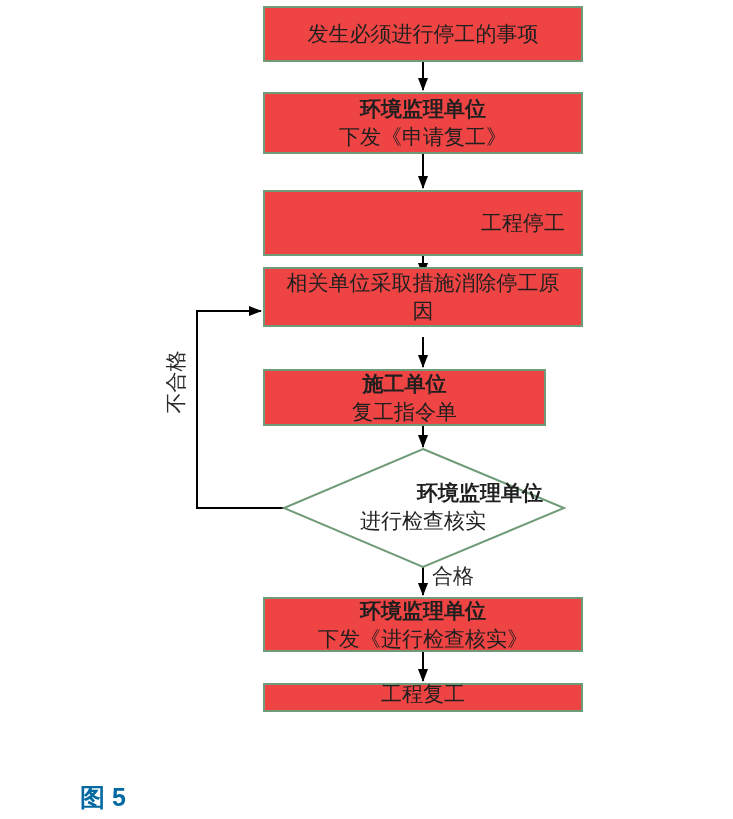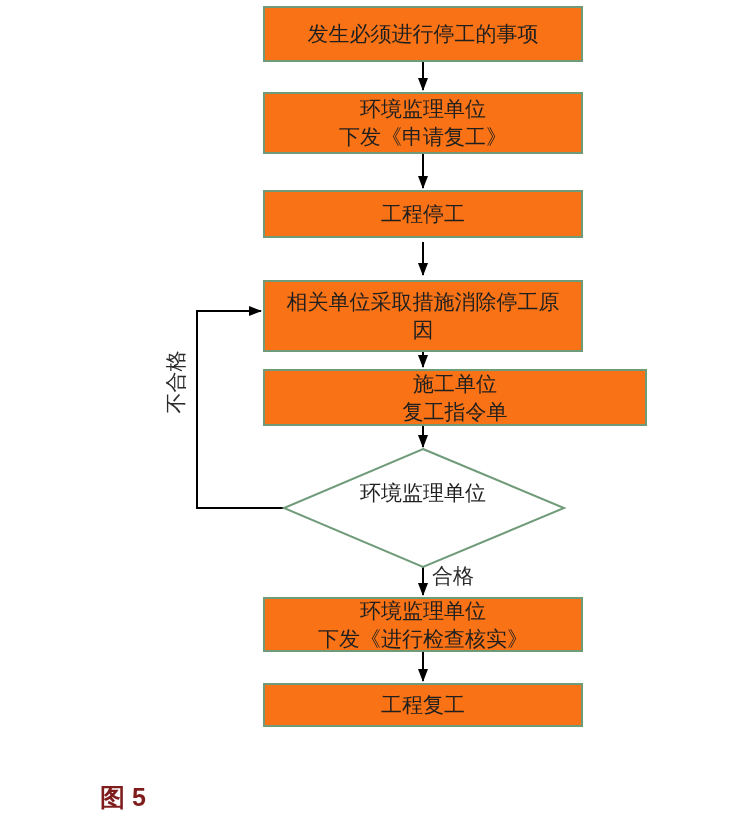--- a/index.html
+++ b/index.html
@@ -14,31 +14,31 @@
     color: #1f1f1f;
   }
   .connectors {
     position: absolute;
     left: 0; top: 0;
     width: 733px; height: 819px;
   }
   .node {
     position: absolute;
     border: 2px solid #6f9b79;
-    background: #f97316;
+    background: #ef4444;
     display: flex;
     flex-direction: column;
     align-items: center;
     justify-content: center;
     text-align: center;
     font-size: 21px;
     line-height: 28px;
     padding: 2px 16px;
   }
-  .bold { font-weight: normal; }
+  .bold { font-weight: bold; text-align: right; }
   .diamond-text {
     position: absolute;
     left: 303px;
     top: 479px;
     width: 240px;
     text-align: center;
     font-size: 21px;
     line-height: 28px;
   }
   .edge-label {
@@ -54,25 +54,24 @@
     text-align: center;
     transform: rotate(-90deg);
   }
   .caption {
     position: absolute;
     left: 80px;
     top: 781px;
     font-family: "Liberation Sans", "DejaVu Sans", sans-serif;
     font-weight: bold;
     font-size: 25px;
-    color: #7f1d1d;
+    color: #0369a1;
     display: flex;
     gap: 40px;
     white-space: nowrap;
-    margin-left: 20px;
   }
 </style>
 </head>
 <body>
 
 <div class="canvas">
 
   <svg class="connectors" viewBox="0 0 733 819" xmlns="http://www.w3.org/2000/svg">
     <defs>
       <marker id="arrow" markerUnits="userSpaceOnUse" markerWidth="14" markerHeight="12" refX="12" refY="5" orient="auto">
@@ -95,43 +94,44 @@
 
   <div class="node" style="left:263px; top:6px; width:320px; height:56px;">
     <div>发生必须进行停工的事项</div>
   </div>
 
   <div class="node" style="left:263px; top:92px; width:320px; height:62px;">
     <div class="bold">环境监理单位</div>
     <div>下发《申请复工》</div>
   </div>
 
-  <div class="node" style="left:263px; top:190px; width:320px; height:48px;">
+  <div class="node" style="left:263px; top:190px; width:320px; height:66px;align-items:flex-end;">
     <div>工程停工</div>
   </div>
 
-  <div class="node" style="left:263px; top:280px; width:320px; height:72px;">
+  <div class="node" style="left:263px; top:267px; width:320px; height:60px;">
     <div>相关单位采取措施消除停工原因</div>
   </div>
 
-  <div class="node" style="left:263px; top:369px; width:384px; height:57px;">
+  <div class="node" style="left:263px; top:369px; width:283px; height:57px;">
     <div class="bold">施工单位</div>
     <div>复工指令单</div>
   </div>
 
   <div class="diamond-text">
     <div class="bold">环境监理单位</div>
+    <div>进行检查核实</div>
   </div>
 
   <div class="node" style="left:263px; top:597px; width:320px; height:55px;">
     <div class="bold">环境监理单位</div>
     <div>下发《进行检查核实》</div>
   </div>
 
-  <div class="node" style="left:263px; top:683px; width:320px; height:44px;">
+  <div class="node" style="left:263px; top:683px; width:320px; height:29px;justify-content:flex-end;">
     <div>工程复工</div>
   </div>
 
   <div class="edge-label pass-label">合格</div>
   <div class="edge-label fail-label">不合格</div>
 
   <div class="caption">
     <span>图 5</span>
   </div>
 

